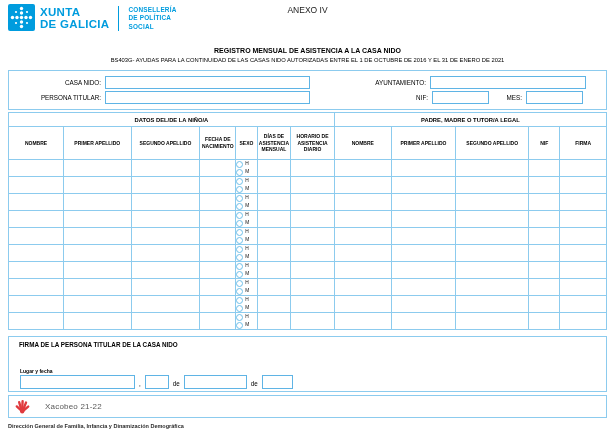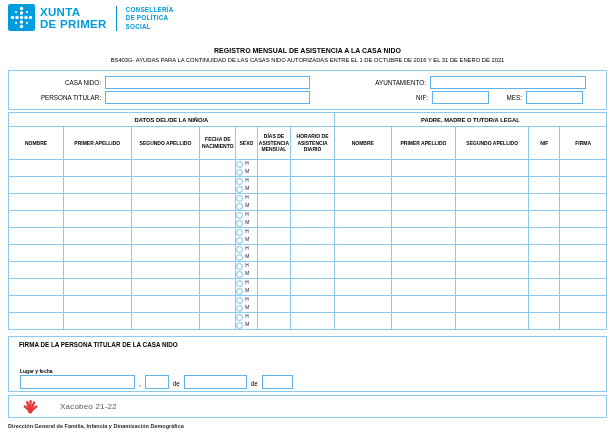--- a/index.html
+++ b/index.html
@@ -45,21 +45,21 @@
   .sign-title{font-size:6.3px;font-weight:bold;}
   .lugar-label{position:absolute;top:31px;left:11px;font-size:5px;font-weight:bold;}
   .sign-row{position:absolute;top:38px;left:11px;display:flex;align-items:flex-end;gap:4px;font-size:6.3px;}
   .sign-row input.box{height:14px;}
   .w-lugar{width:115px;}
   .w-day{width:24px;}
   .w-month{width:63px;}
   .w-year{width:31px;}
   .sep{padding-bottom:2px;}
   
-  .footer-box{margin:3px 8px 0;border:1px solid #8CCBEE;height:23px;box-sizing:border-box;display:flex;align-items:center;padding:0 14px;gap:22px;}
+  .footer-box{margin:3px 8px 0;border:1px solid #8CCBEE;height:23px;box-sizing:border-box;display:flex;align-items:center;padding:0 6px;gap:15px;}
   .xacobeo-text{font-size:8px;color:#595959;letter-spacing:.2px;}
   .bottom-text{margin:5px 8px 0;font-size:5.5px;font-weight:bold;color:#2b2b2b;}
 </style>
 </head>
 <body>
 
 <div class="page">
 
   <div class="topbar">
     <div class="brand">
@@ -76,29 +76,30 @@
           <circle cx="18" cy="13.5" r="1.7"></circle>
           <circle cx="22.5" cy="13.5" r="1.7"></circle>
           <circle cx="8" cy="8" r="1.1"></circle>
           <circle cx="19" cy="8" r="1.1"></circle>
           <circle cx="8" cy="19" r="1.1"></circle>
           <circle cx="19" cy="19" r="1.1"></circle>
         </g>
       </svg>
       <div class="brand-text">
         <div>XUNTA</div>
-        <div>DE PRIMER</div>
+        <div>DE GALICIA</div>
       </div>
       <div class="vrule"></div>
       <div class="dept">
         <div>CONSELLERÍA</div>
         <div>DE POLÍTICA</div>
         <div>SOCIAL</div>
       </div>
     </div>
+    <div class="annex">ANEXO IV</div>
   </div>
 
   <div class="title">REGISTRO MENSUAL DE ASISTENCIA A LA CASA NIDO</div>
   <div class="subtitle">BS403G- AYUDAS PARA LA CONTINUIDAD DE LAS CASAS NIDO AUTORIZADAS ENTRE EL 1 DE OCTUBRE DE 2016 Y EL 31 DE ENERO DE 2021</div>
 
   <div class="fields-box">
     <div class="frow">
       <div class="flabel w-main-label">CASA NIDO:</div>
       <input class="box w-main-input" value="" style="">
       <div class="flabel w-ayto-label">AYUNTAMIENTO:</div>

